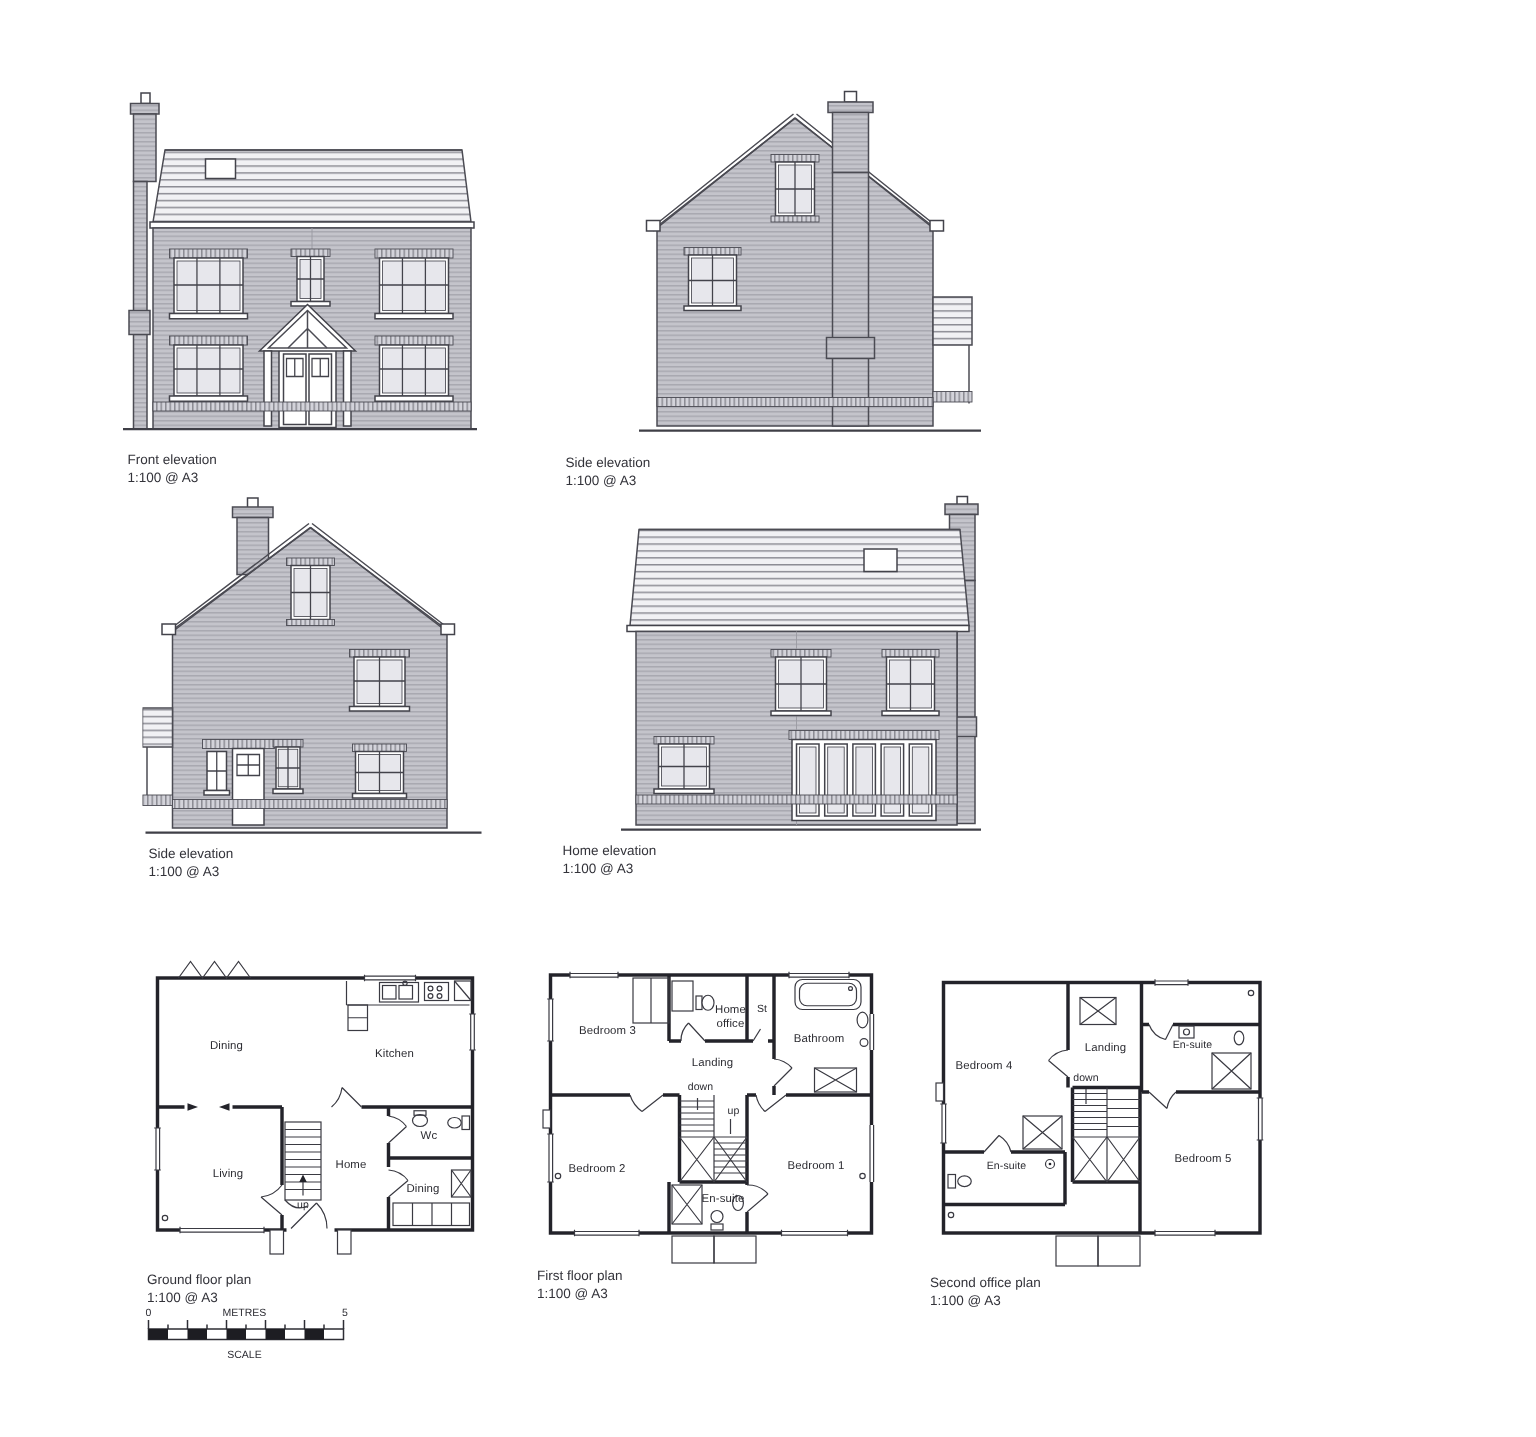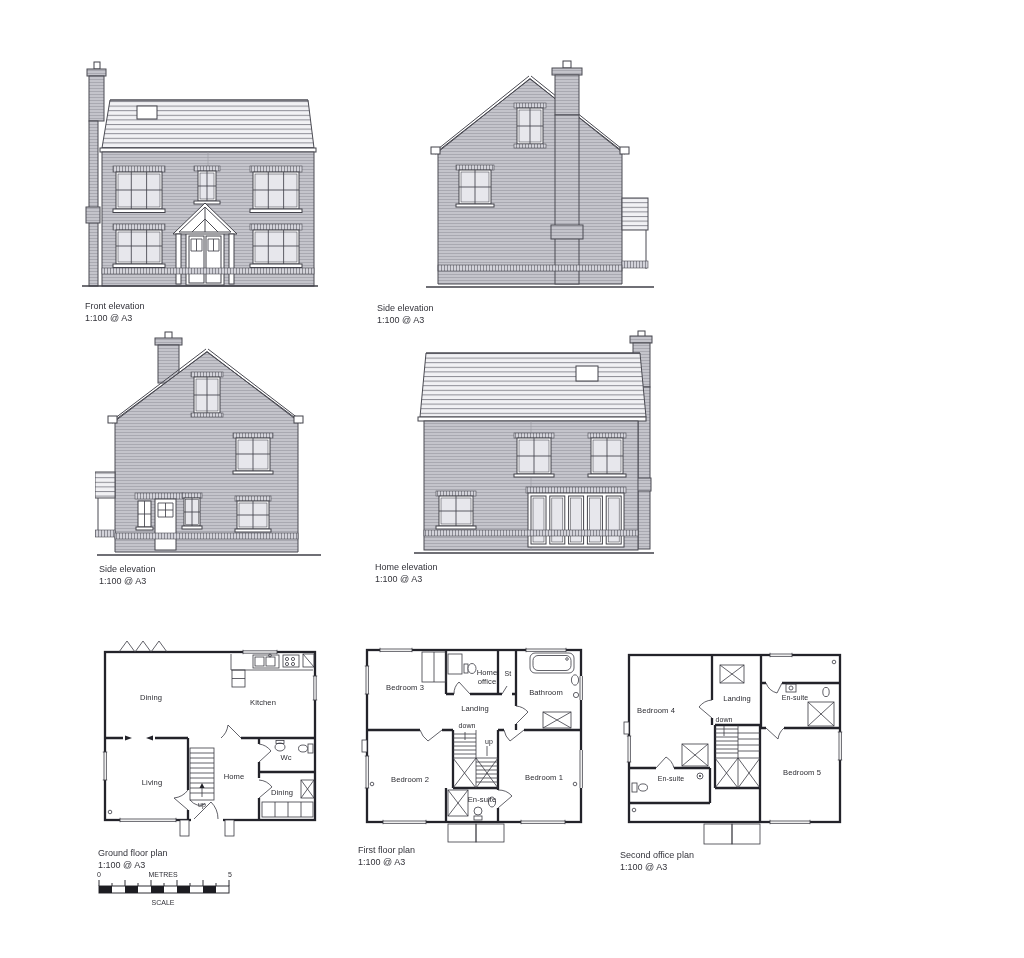--- a/index.html
+++ b/index.html
@@ -465,21 +465,21 @@
       <circle class="p1" cx="14" cy="144" r="1.8"></circle>
       <circle class="p1" cx="217" cy="144" r="1.8"></circle>
     </svg>
     <span class="rlabel" style="left:47px;top:47px">Bedroom 3</span>
     <span class="rlabel wrap" style="left:129px;top:38px">Home office</span>
     <span class="rlabel sm" style="left:150px;top:33px">St</span>
     <span class="rlabel" style="left:188px;top:52px">Bathroom</span>
     <span class="rlabel" style="left:117px;top:68px">Landing</span>
     <span class="rlabel sm" style="left:109px;top:85px">down</span>
     <span class="rlabel sm" style="left:131px;top:101px">up</span>
-    <span class="rlabel" style="left:52px;top:139px">Bedroom 2</span>
+    <span class="rlabel" style="left:40px;top:139px">Bedroom 2</span>
     <span class="rlabel" style="left:186px;top:137px">Bedroom 1</span>
     <span class="rlabel" style="left:124px;top:159px">En-suite</span>
   </div>
   <div class="caption" style="left:358px;top:844px">
     <span class="t">First floor plan</span>
     <span class="t">1:100 @ A3</span>
   </div>
 
   <div class="panel" style="left:620px;top:640px;width:237px;height:212px">
     <svg width="237" height="212" viewBox="0 0 237 212">

